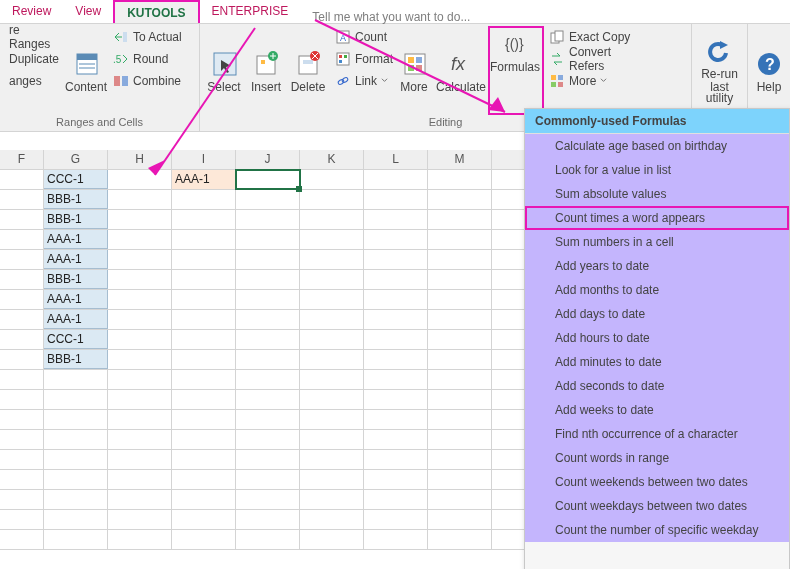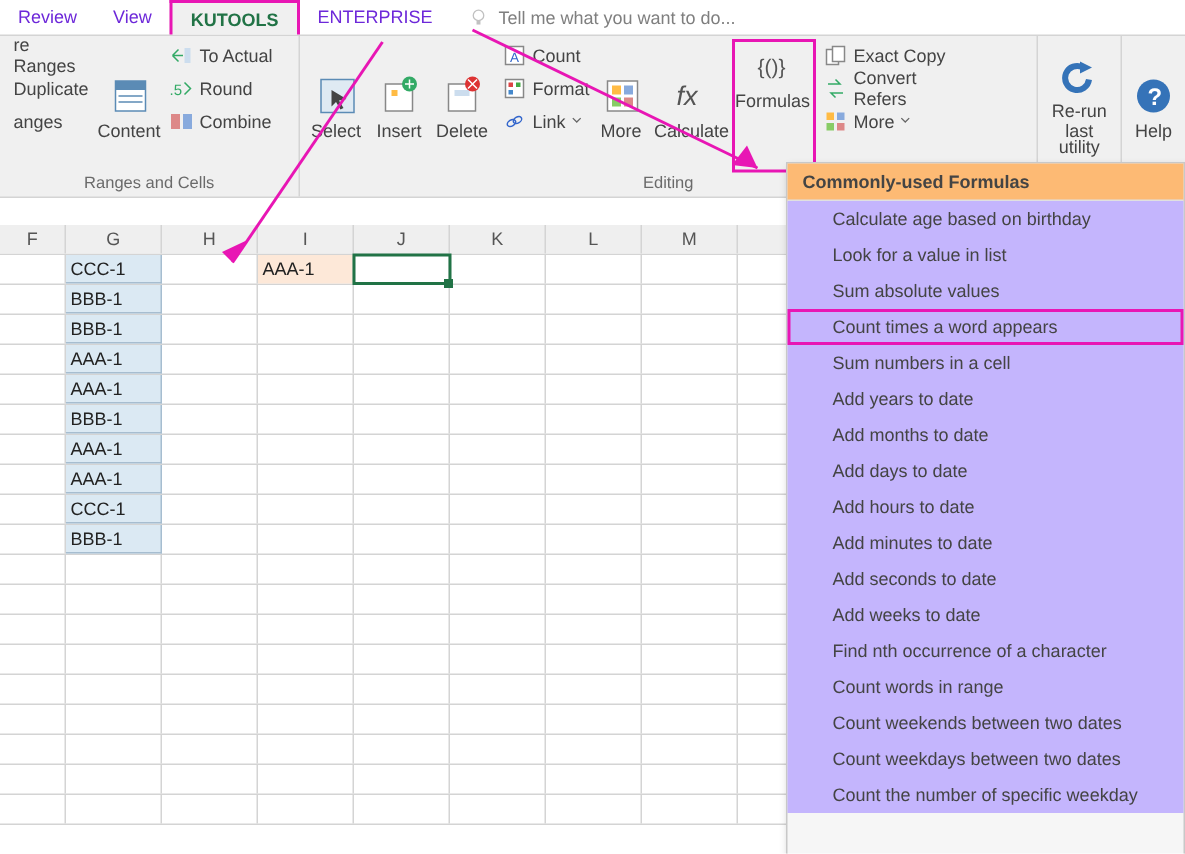--- a/index.html
+++ b/index.html
@@ -1,22 +1,22 @@
 <!DOCTYPE html>
 <html><head>
 <meta charset="utf-8">
 <style>
 * { box-sizing: border-box; margin: 0; padding: 0; font-family: "Segoe UI", Tahoma, sans-serif; }
 body { background: #fff; width: 790px; height: 569px; overflow: hidden; position: relative; font-size: 12px; color: #444; }
 
 
 .tabs { background: #fff; border-bottom: 1px solid #d4d4d4; display: flex; align-items: stretch; height: 24px; }
-.tab { padding: 4px 12px 3px; font-size: 12px; color: #6d28d9; cursor: pointer; }
+.tab { padding: 4px 12px 3px; font-size: 12px; color: #be185d; cursor: pointer; }
 .tab.active { color: #217346; border: 2px solid #e816b4; border-bottom: none; background: #f0f0f0; padding-bottom: 1px; font-weight: bold; }
-.tab.tell { color: #7f7f7f; display: flex; align-items: center; gap: 6px; }
+.tab.tell { color: #7f7f7f; display: flex; align-items: center; gap: 6px; flex-direction: column; }
 .bulb { width: 14px; height: 14px; opacity: .6; }
 
 
 .ribbon { height: 108px; background: #f0f0f0; border-bottom: 1px solid #d4d4d4; display: flex; align-items: stretch; position: relative; }
 .group { border-right: 1px solid #d4d4d4; display: flex; flex-direction: column; height: 100%; }
 .group-body { flex: 1; display: flex; align-items: stretch; padding: 2px 4px 0; }
 .group-label { text-align: center; font-size: 11px; color: #6a6a6a; height: 16px; line-height: 14px; }
 
 .col { display: flex; flex-direction: column; justify-content: flex-start; gap: 1px; padding: 0 2px; }
 .small-btn { display: flex; align-items: center; gap: 4px; height: 21px; padding: 0 3px; font-size: 12px; color: #444; }
@@ -34,21 +34,21 @@
 .rows { }
 .row { display: flex; height: 20px; border-bottom: 1px solid #d4d4d4; }
 .cell { width: 64px; border-right: 1px solid #d4d4d4; font-size: 12px; padding: 2px 3px; color: #222; }
 .cell.blue { background: #dbe9f3; border-right: 1px solid #a6bdd0; border-bottom: 1px solid #a6bdd0; }
 .cell.orange { background: #fde8d8; }
 .cell.sel { outline: 2px solid #217346; outline-offset: -1px; position: relative; }
 .cell.sel::after { content:""; position:absolute; right:-3px; bottom:-3px; width:6px; height:6px; background:#217346; }
 
 
 .menu { position: absolute; left: 524px; top: 108px; width: 266px; background: #f6f6f6; border: 1px solid #c8c8c8; box-shadow: 2px 3px 6px rgba(0,0,0,.25); }
-.menu-title { padding: 5px 10px; font-weight: bold; font-size: 12px; color: #444; border-bottom: 1px solid #e0e0e0; background: #fdba74; }
+.menu-title { padding: 5px 10px; font-weight: bold; font-size: 12px; color: #444; border-bottom: 1px solid #e0e0e0; background: #7dd3fc; }
 .menu-item { padding: 5px 10px 5px 30px; font-size: 12px; color: #444; background: #c4b5fd; position: relative; }
 .menu-item.hl { border: 2px solid #e816b4; padding: 3px 8px 3px 28px; }
 .menu-item.helper::before { content:"{()}"; font-size:10px; position:absolute; left:6px; color:#666; }
 .menu-item.helper { border-top: 1px solid #8b5cf6; margin-top: 28px; }
 
 
 .arrow { position: absolute; pointer-events: none; }
 
 
 .gridframe { position: absolute; left: 0; top: 150px; right: 0; }

